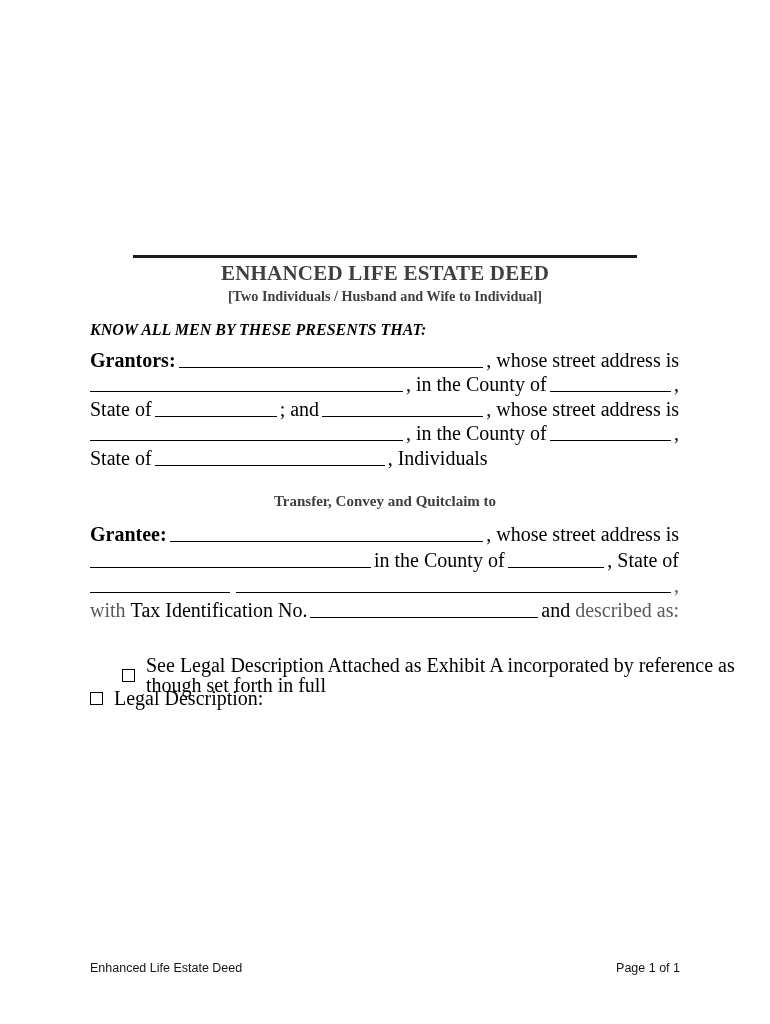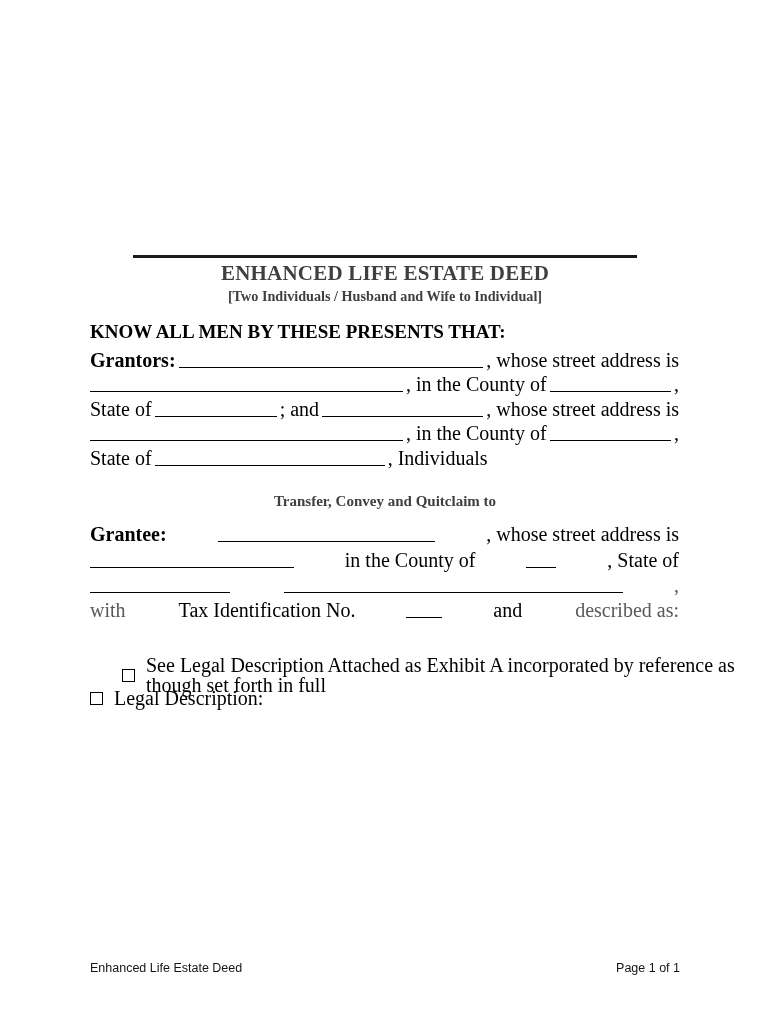--- a/index.html
+++ b/index.html
@@ -17,32 +17,32 @@
     position:absolute; top:261px; left:0; width:770px; text-align:center;
     font-weight:bold; font-size:21px; letter-spacing:.2px;
     color:var(--heading,#3f3f3f);
   }
   .subtitle {
     position:absolute; top:288px; left:0; width:770px; text-align:center;
     font-weight:bold; font-size:14.2px; color:var(--heading,#3f3f3f);
   }
   .intro {
     position:absolute; top:321px; left:90px;
-    font-weight:bold; font-size:19px; color:#000;
+    font-weight:bold; font-size:16px; color:#000;font-style:italic;
   }
   .transfer {
     position:absolute; top:493px; left:0; width:770px; text-align:center;
     font-weight:bold; font-size:15px; color:var(--heading,#3f3f3f);
   }
 
   .para { position:absolute; left:90px; width:589px; }
   .para-grantors { top:347px; }
   .para-grantee  { top:521px; }
   .para-grantors .line { height:24.6px; }
-  .para-grantee  .line { height:25.3px;gap:48px; }
+  .para-grantee  .line { height:25.3px; }
   .line { display:flex; align-items:flex-end; }
 
   .t { white-space:pre; font-size:20px; color:#000; line-height:1; padding-bottom:2px; }
   .t.b { font-weight:bold; }
   .t.gray { color:var(--muted,#595959); }
   .t.ml { margin-left:5px; }
 
   .blank {
     border-bottom:1.3px solid #000;
     height:10px;

